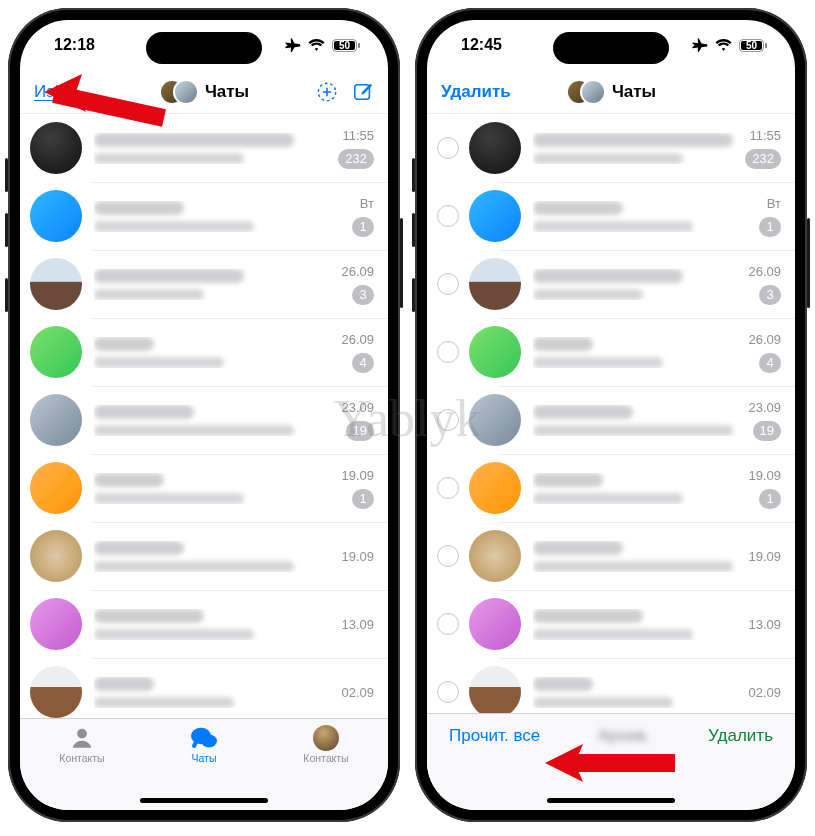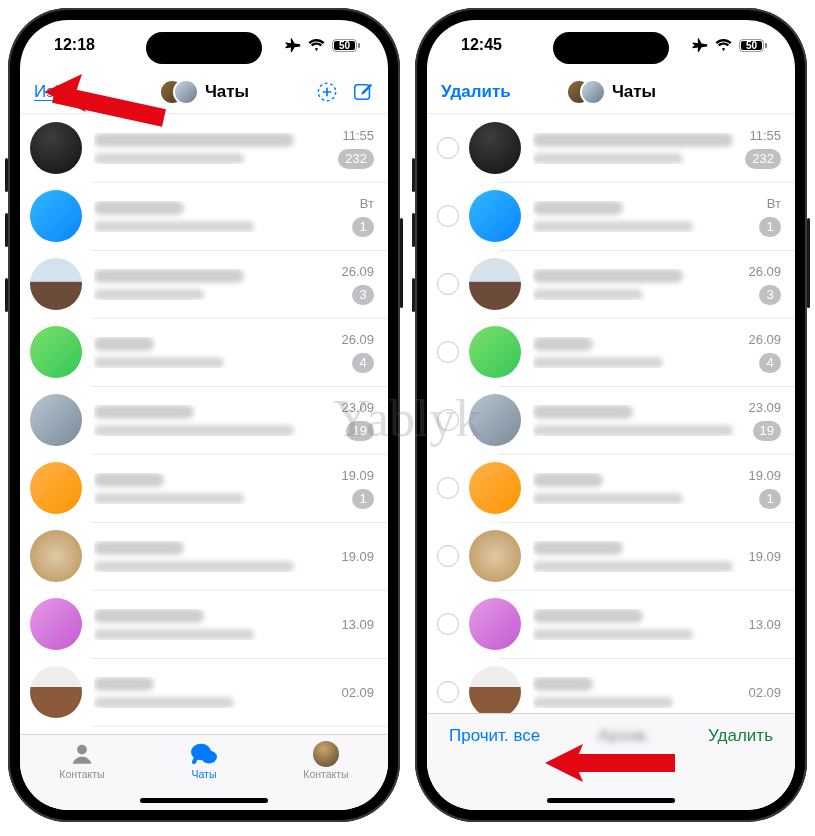--- a/index.html
+++ b/index.html
@@ -166,21 +166,21 @@
     padding: 0 7px;
     border-radius: 10px;
     background: #bfbfc4;
     color: #fff;
     font-size: 13px;
     font-weight: 500;
     display:flex; align-items:center; justify-content:center;
   }
 
   .toolbar {
-    height: 76px;
+    height: 92px;
     border-top: 0.5px solid rgba(0,0,0,0.15);
     display:flex;
     align-items: flex-start;
     padding: 6px 22px 0;
     justify-content: space-between;
     background: rgba(248,248,250,0.94);
     position: relative;
   }
   .tab-item {
     display:flex; flex-direction:column; align-items:center; gap:1px;

